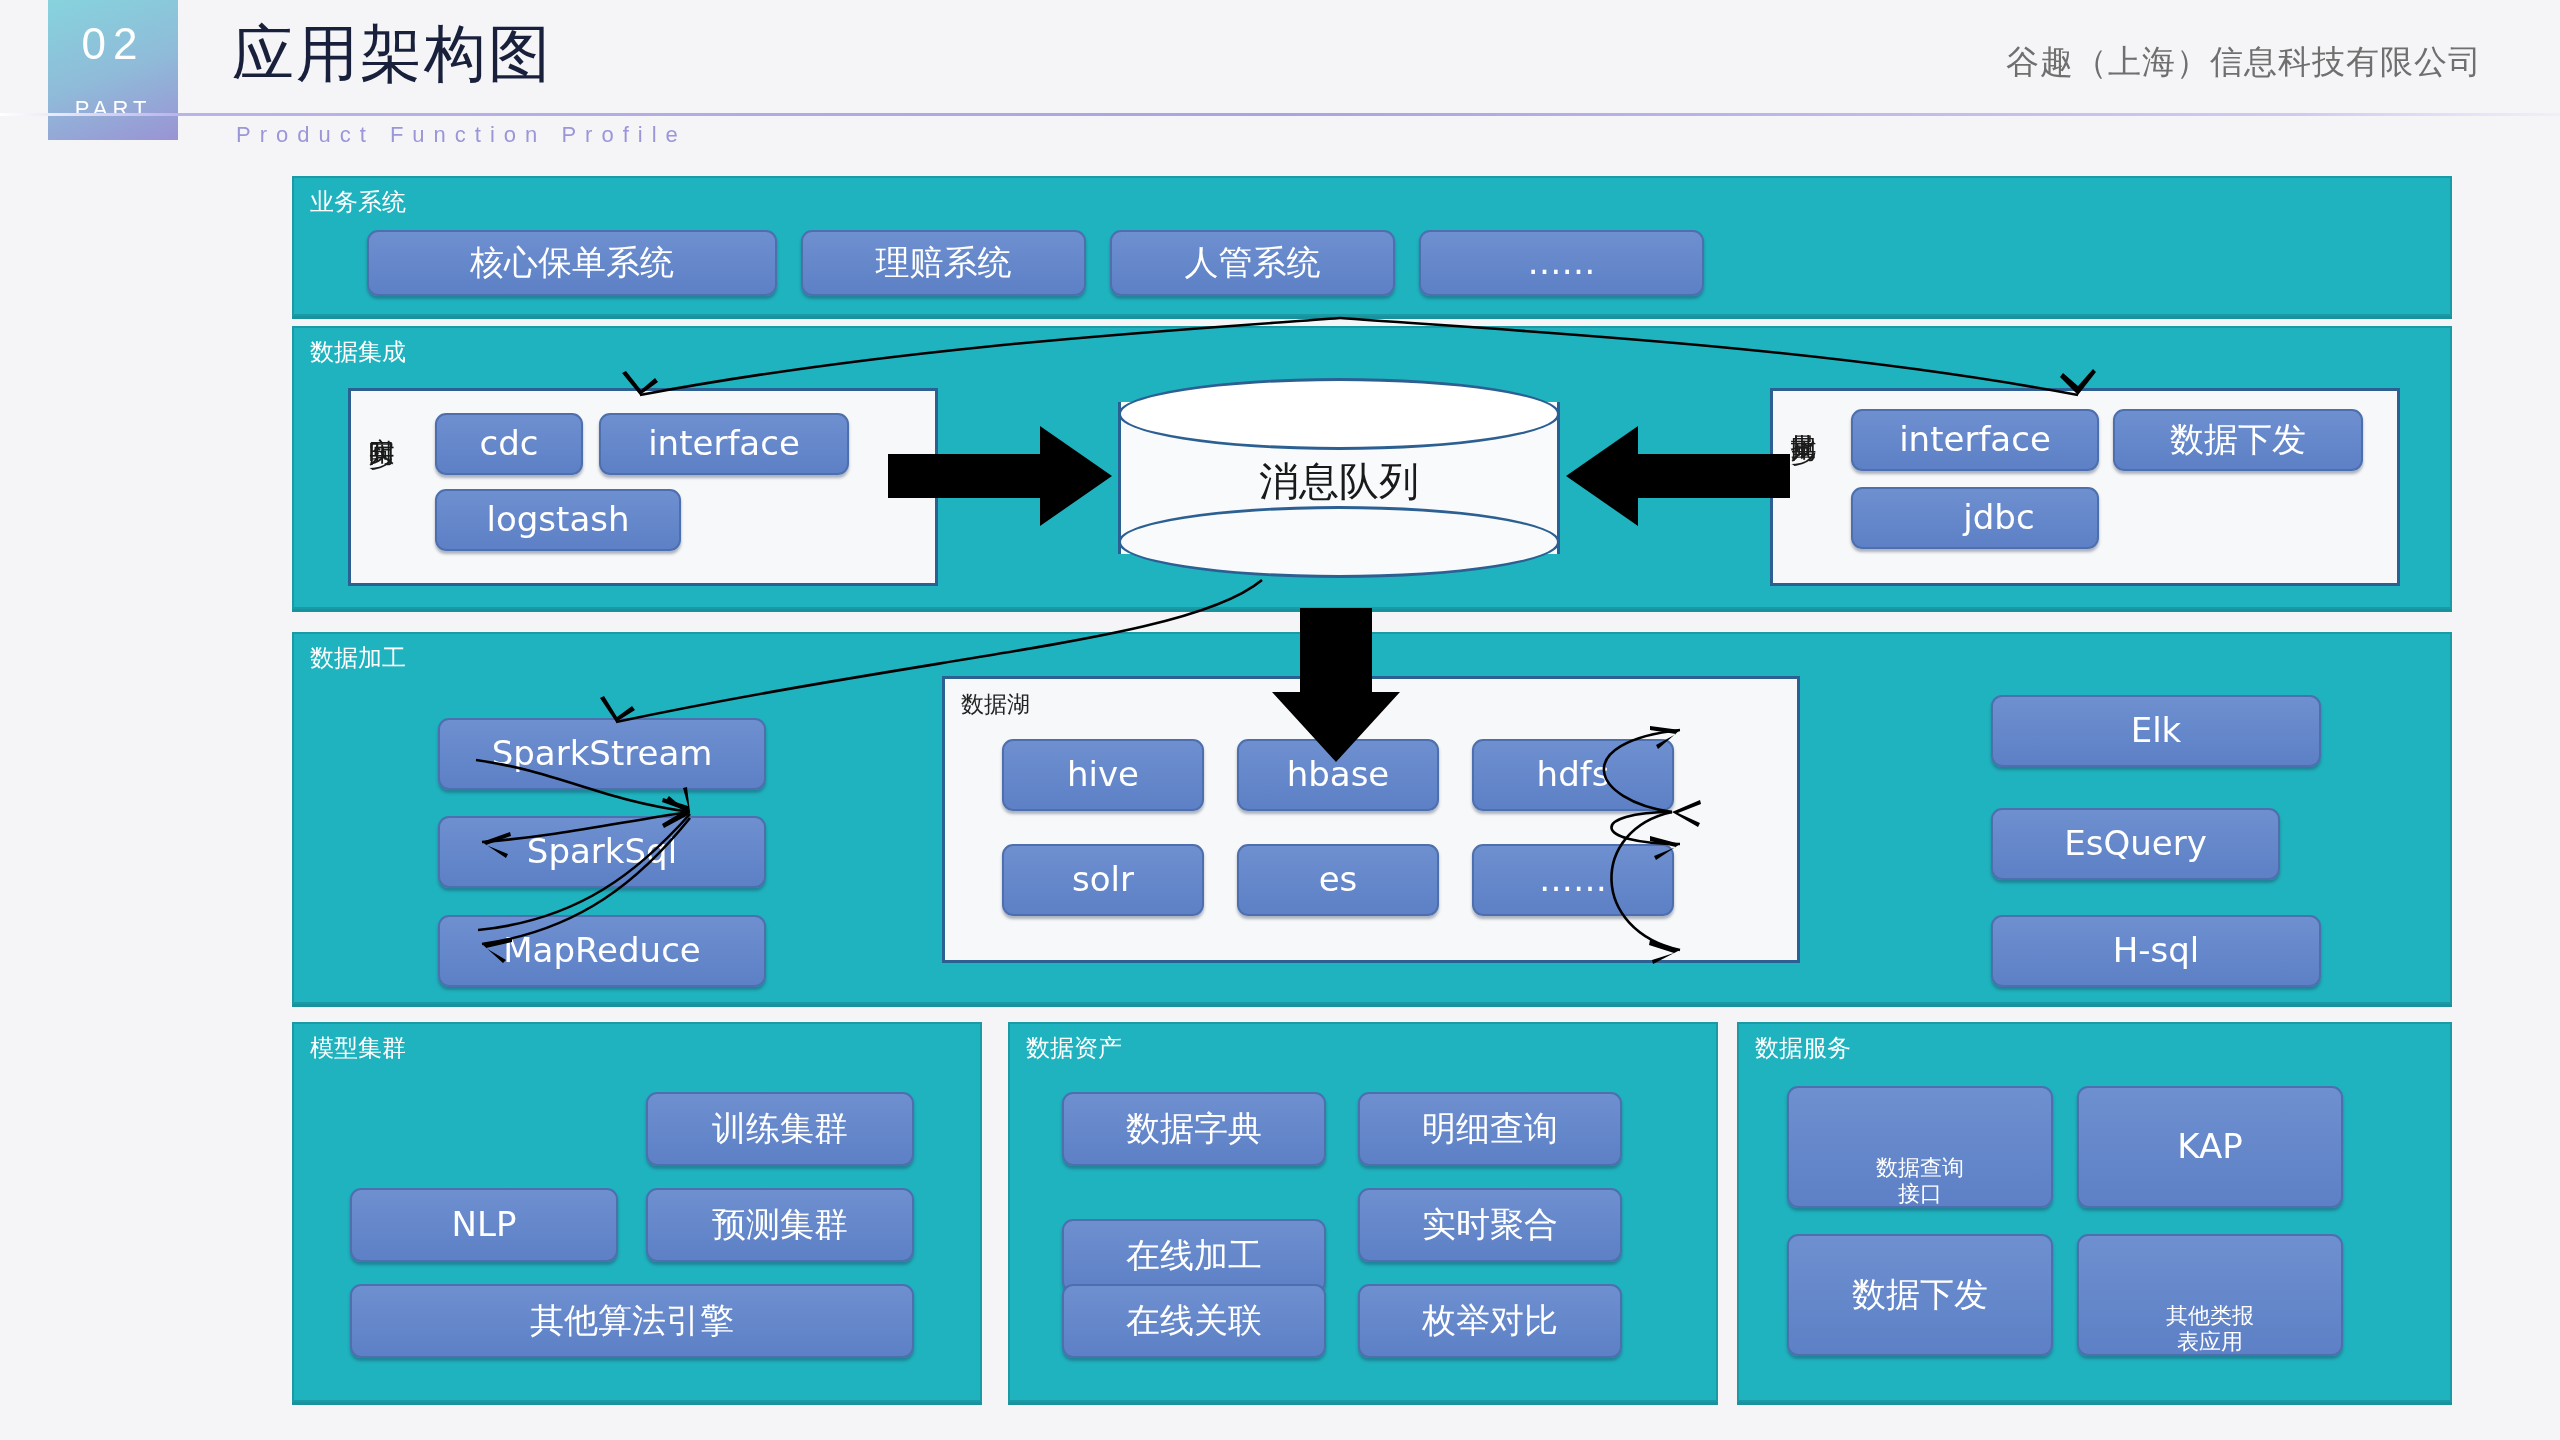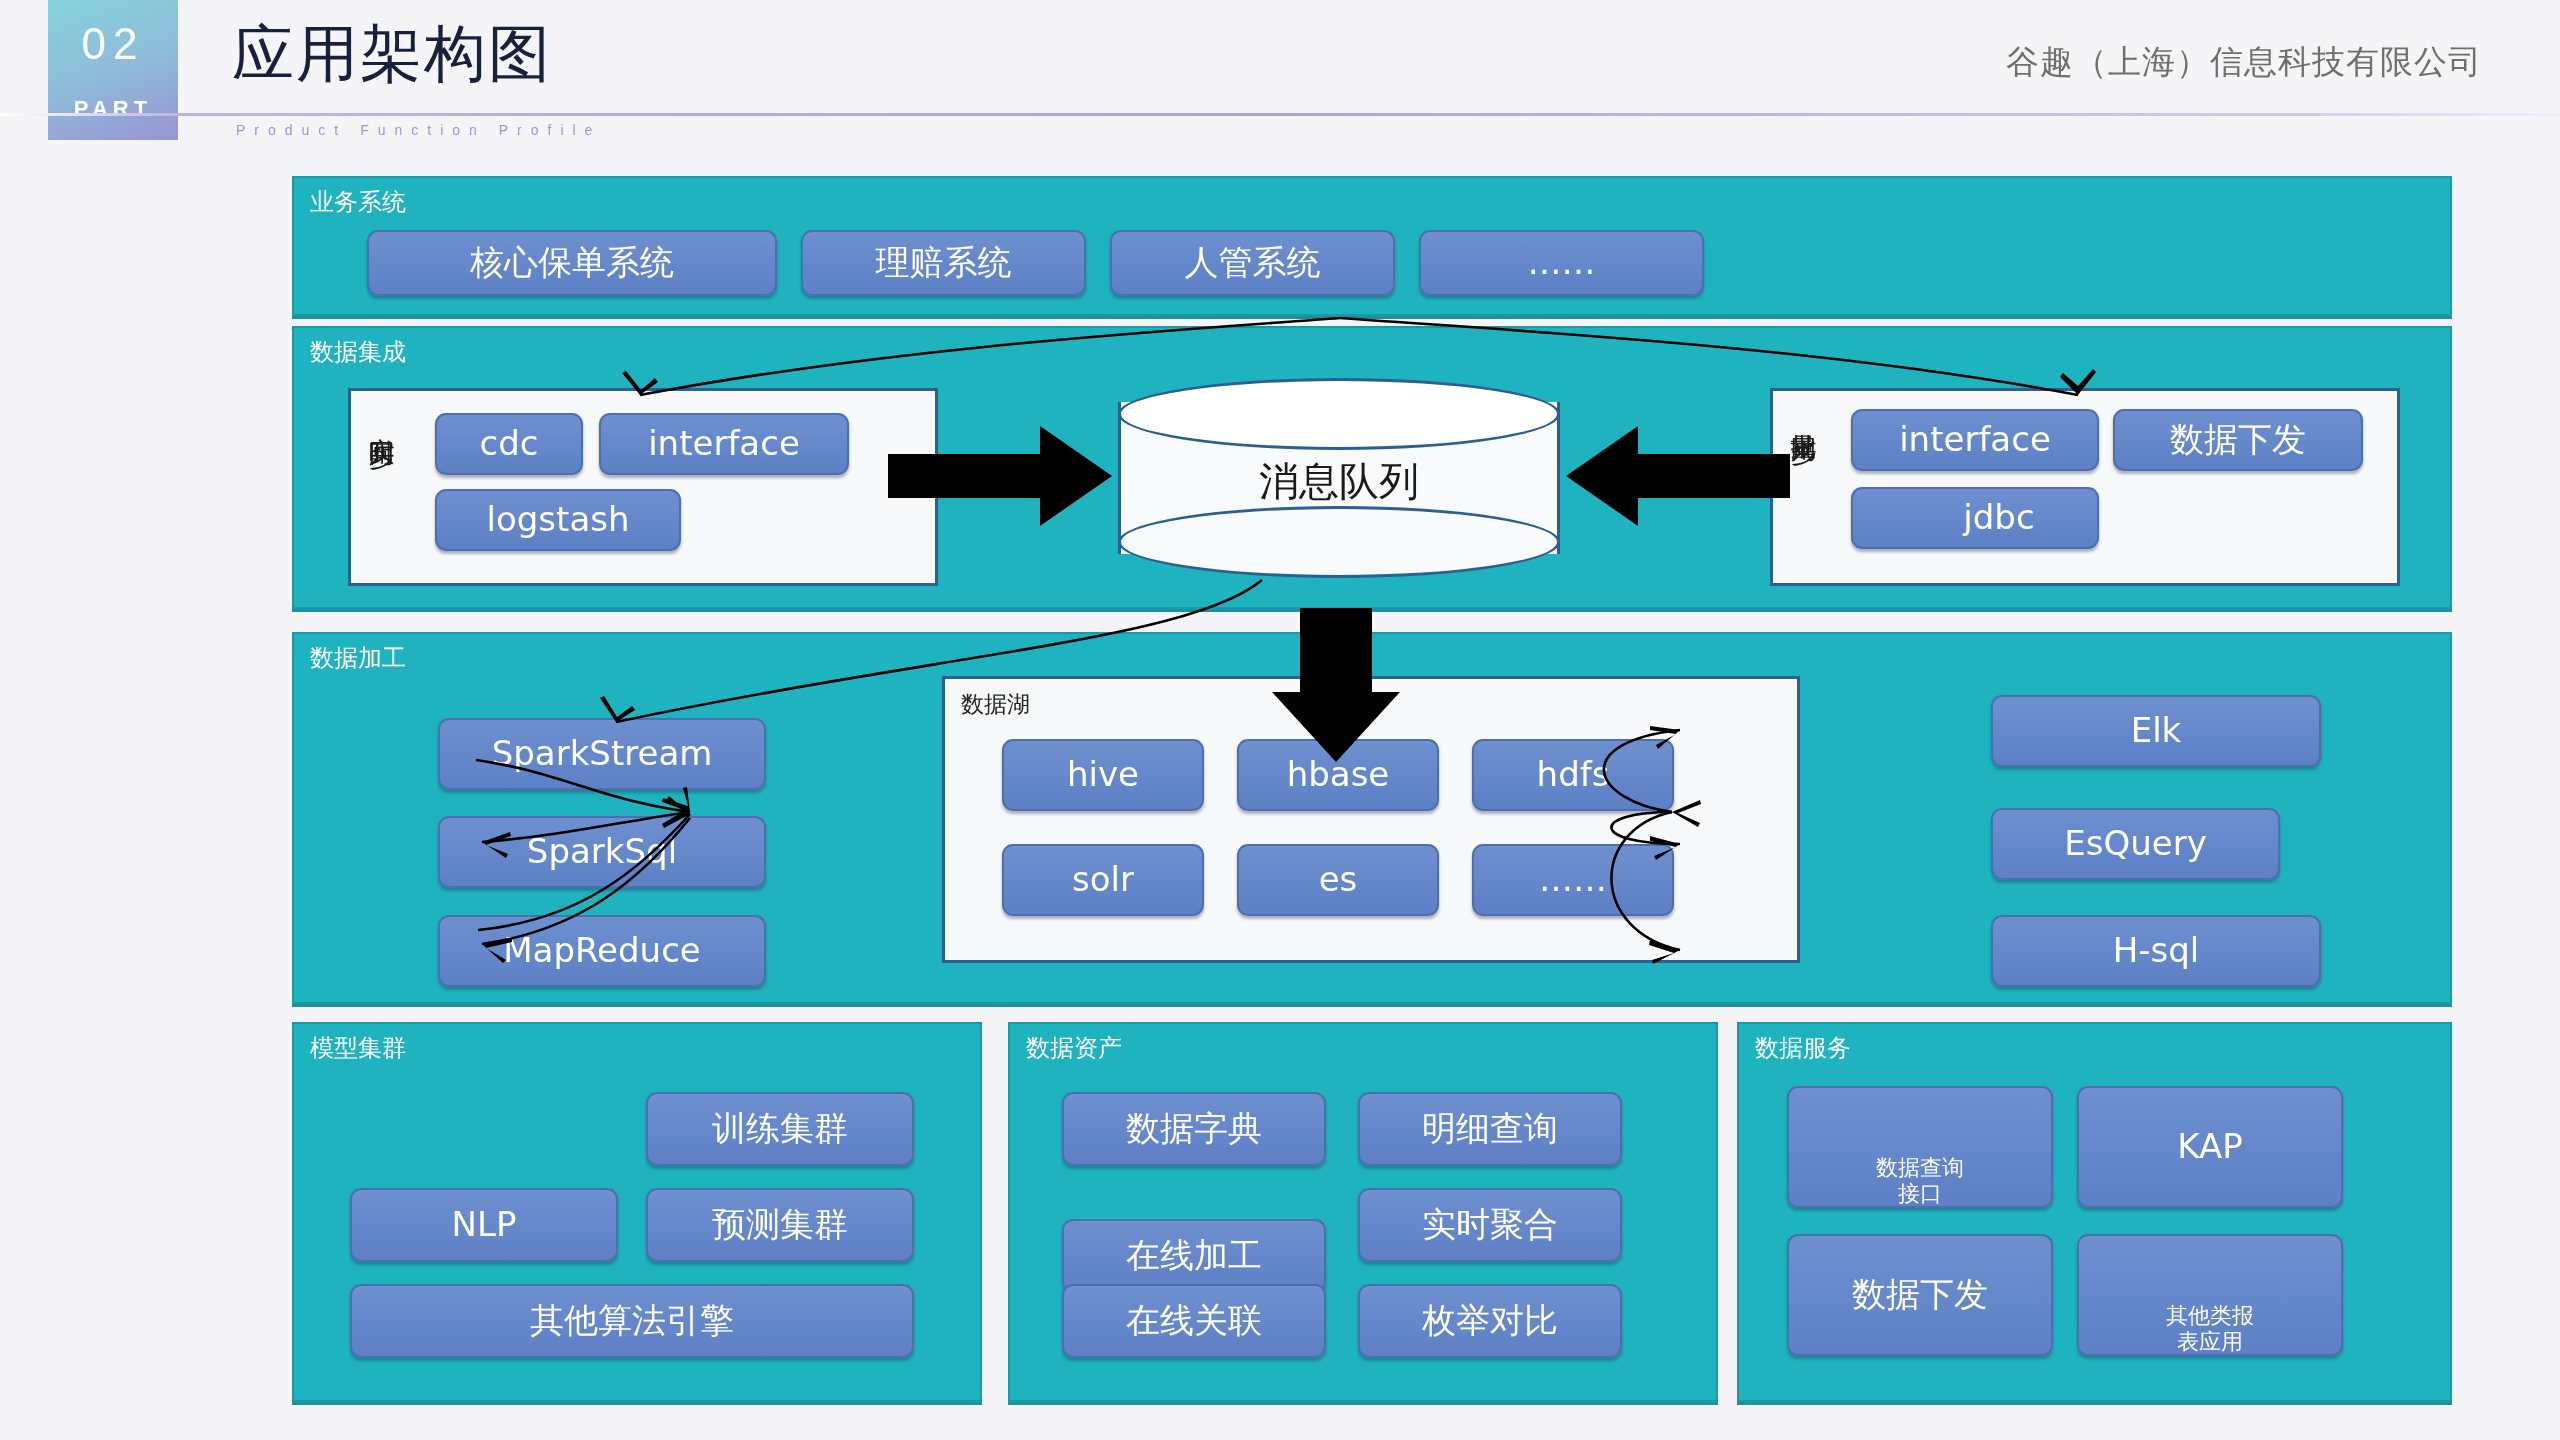--- a/index.html
+++ b/index.html
@@ -17,34 +17,34 @@
     position: absolute; left: 48px; top: 0; width: 130px; height: 140px;
     background: linear-gradient(160deg, #86d3dd 0%, #8fbcd9 50%, #9a93d4 100%);
     display: flex; flex-direction: column; align-items: center;
   }
   #part-number {
     color: #ffffff; font-size: 44px; letter-spacing: 7px;
     margin-top: 22px; font-weight: 400; line-height: 1;
   }
   #part-word {
     color: #ffffff; font-size: 22px; letter-spacing: 5px;
-    margin-top: 30px; font-weight: 700;
+    margin-top: 30px; font-weight: 400;
   }
   #header-rule {
     position: absolute; left: 0; top: 113px; width: 2560px; height: 3px;
     background: linear-gradient(to right, #ffffff 0%, #b9b4e8 7%, #a9a3e2 50%, #cfcbef 90%, #f0eff9 100%);
   }
   #page-title {
     position: absolute; left: 232px; top: 12px;
     font-size: 62px; color: #18203c; font-weight: 400; letter-spacing: 2px;
     font-family: "DejaVu Sans", sans-serif;
   }
   #page-subtitle {
     position: absolute; left: 236px; top: 122px;
-    font-size: 14px; color: #9a96d8; letter-spacing: 9px; font-weight: 400;
+    font-size: 22px; color: #9a96d8; letter-spacing: 9px; font-weight: 400;
   }
   #company-name {
     position: absolute; right: 78px; top: 40px;
     font-size: 33px; color: #6f6f6f; letter-spacing: 1px;
     font-family: "DejaVu Sans", sans-serif;
   }
 
   
   .teal-panel {
     position: absolute;

